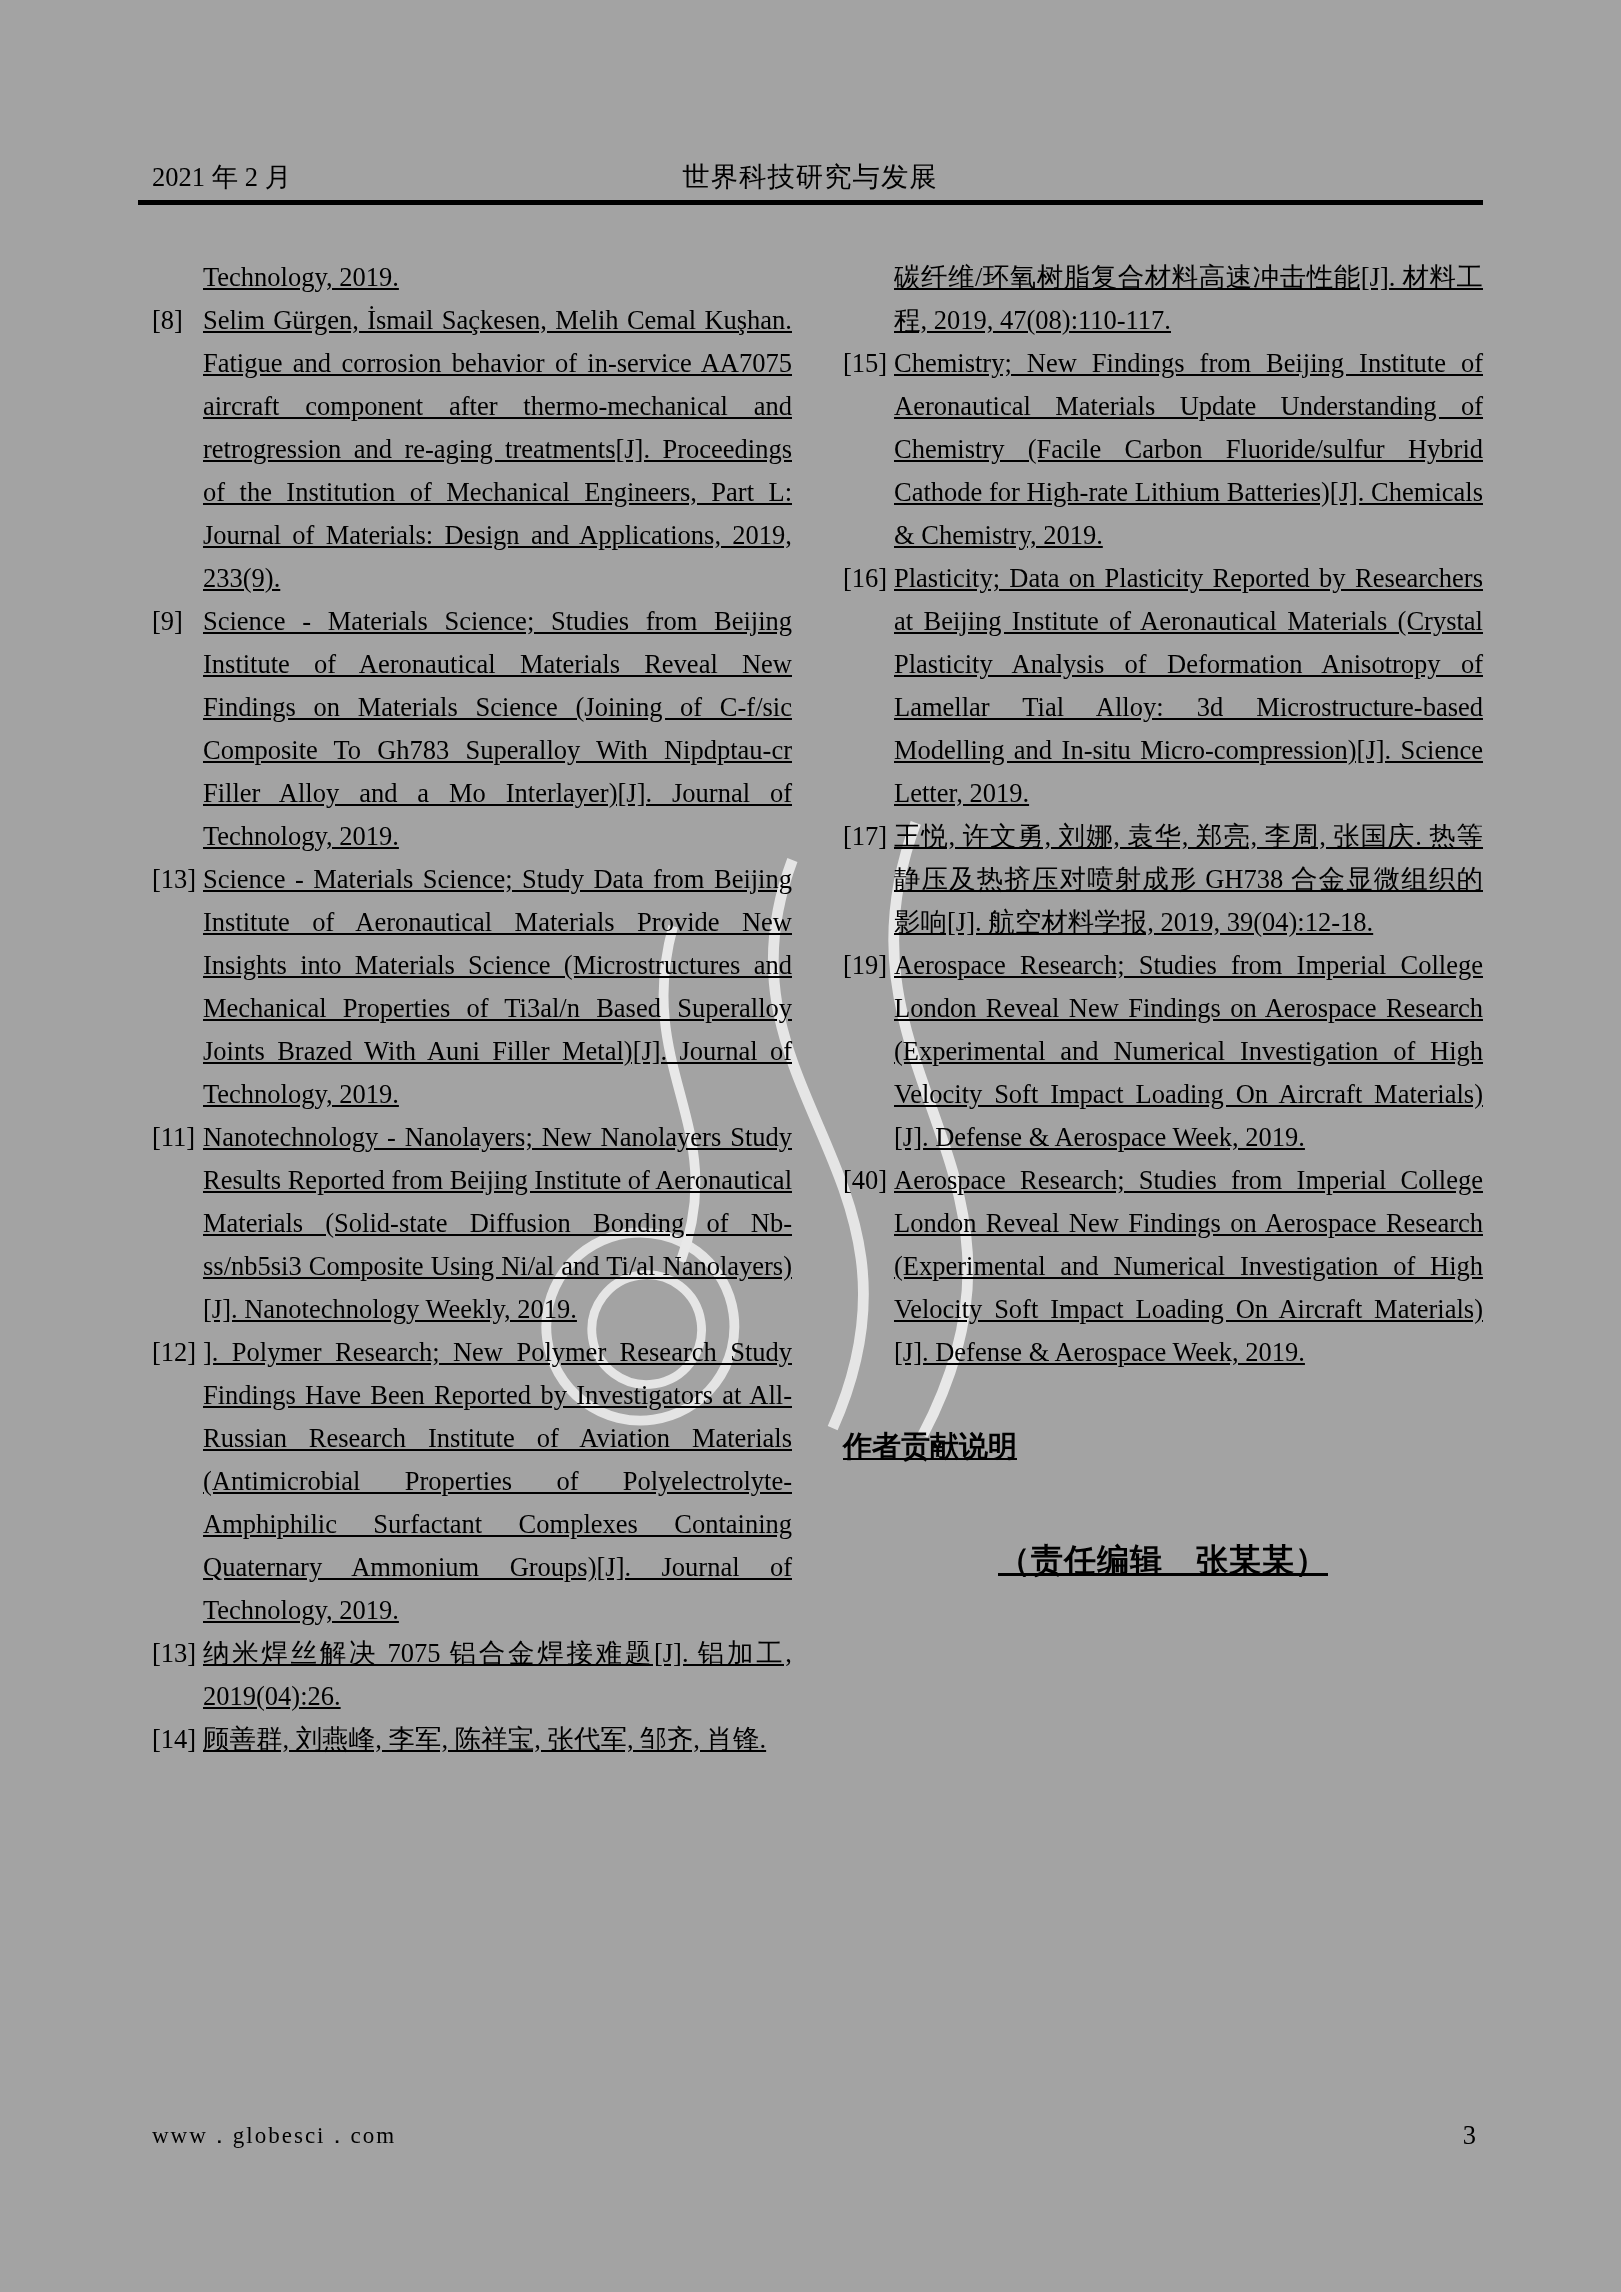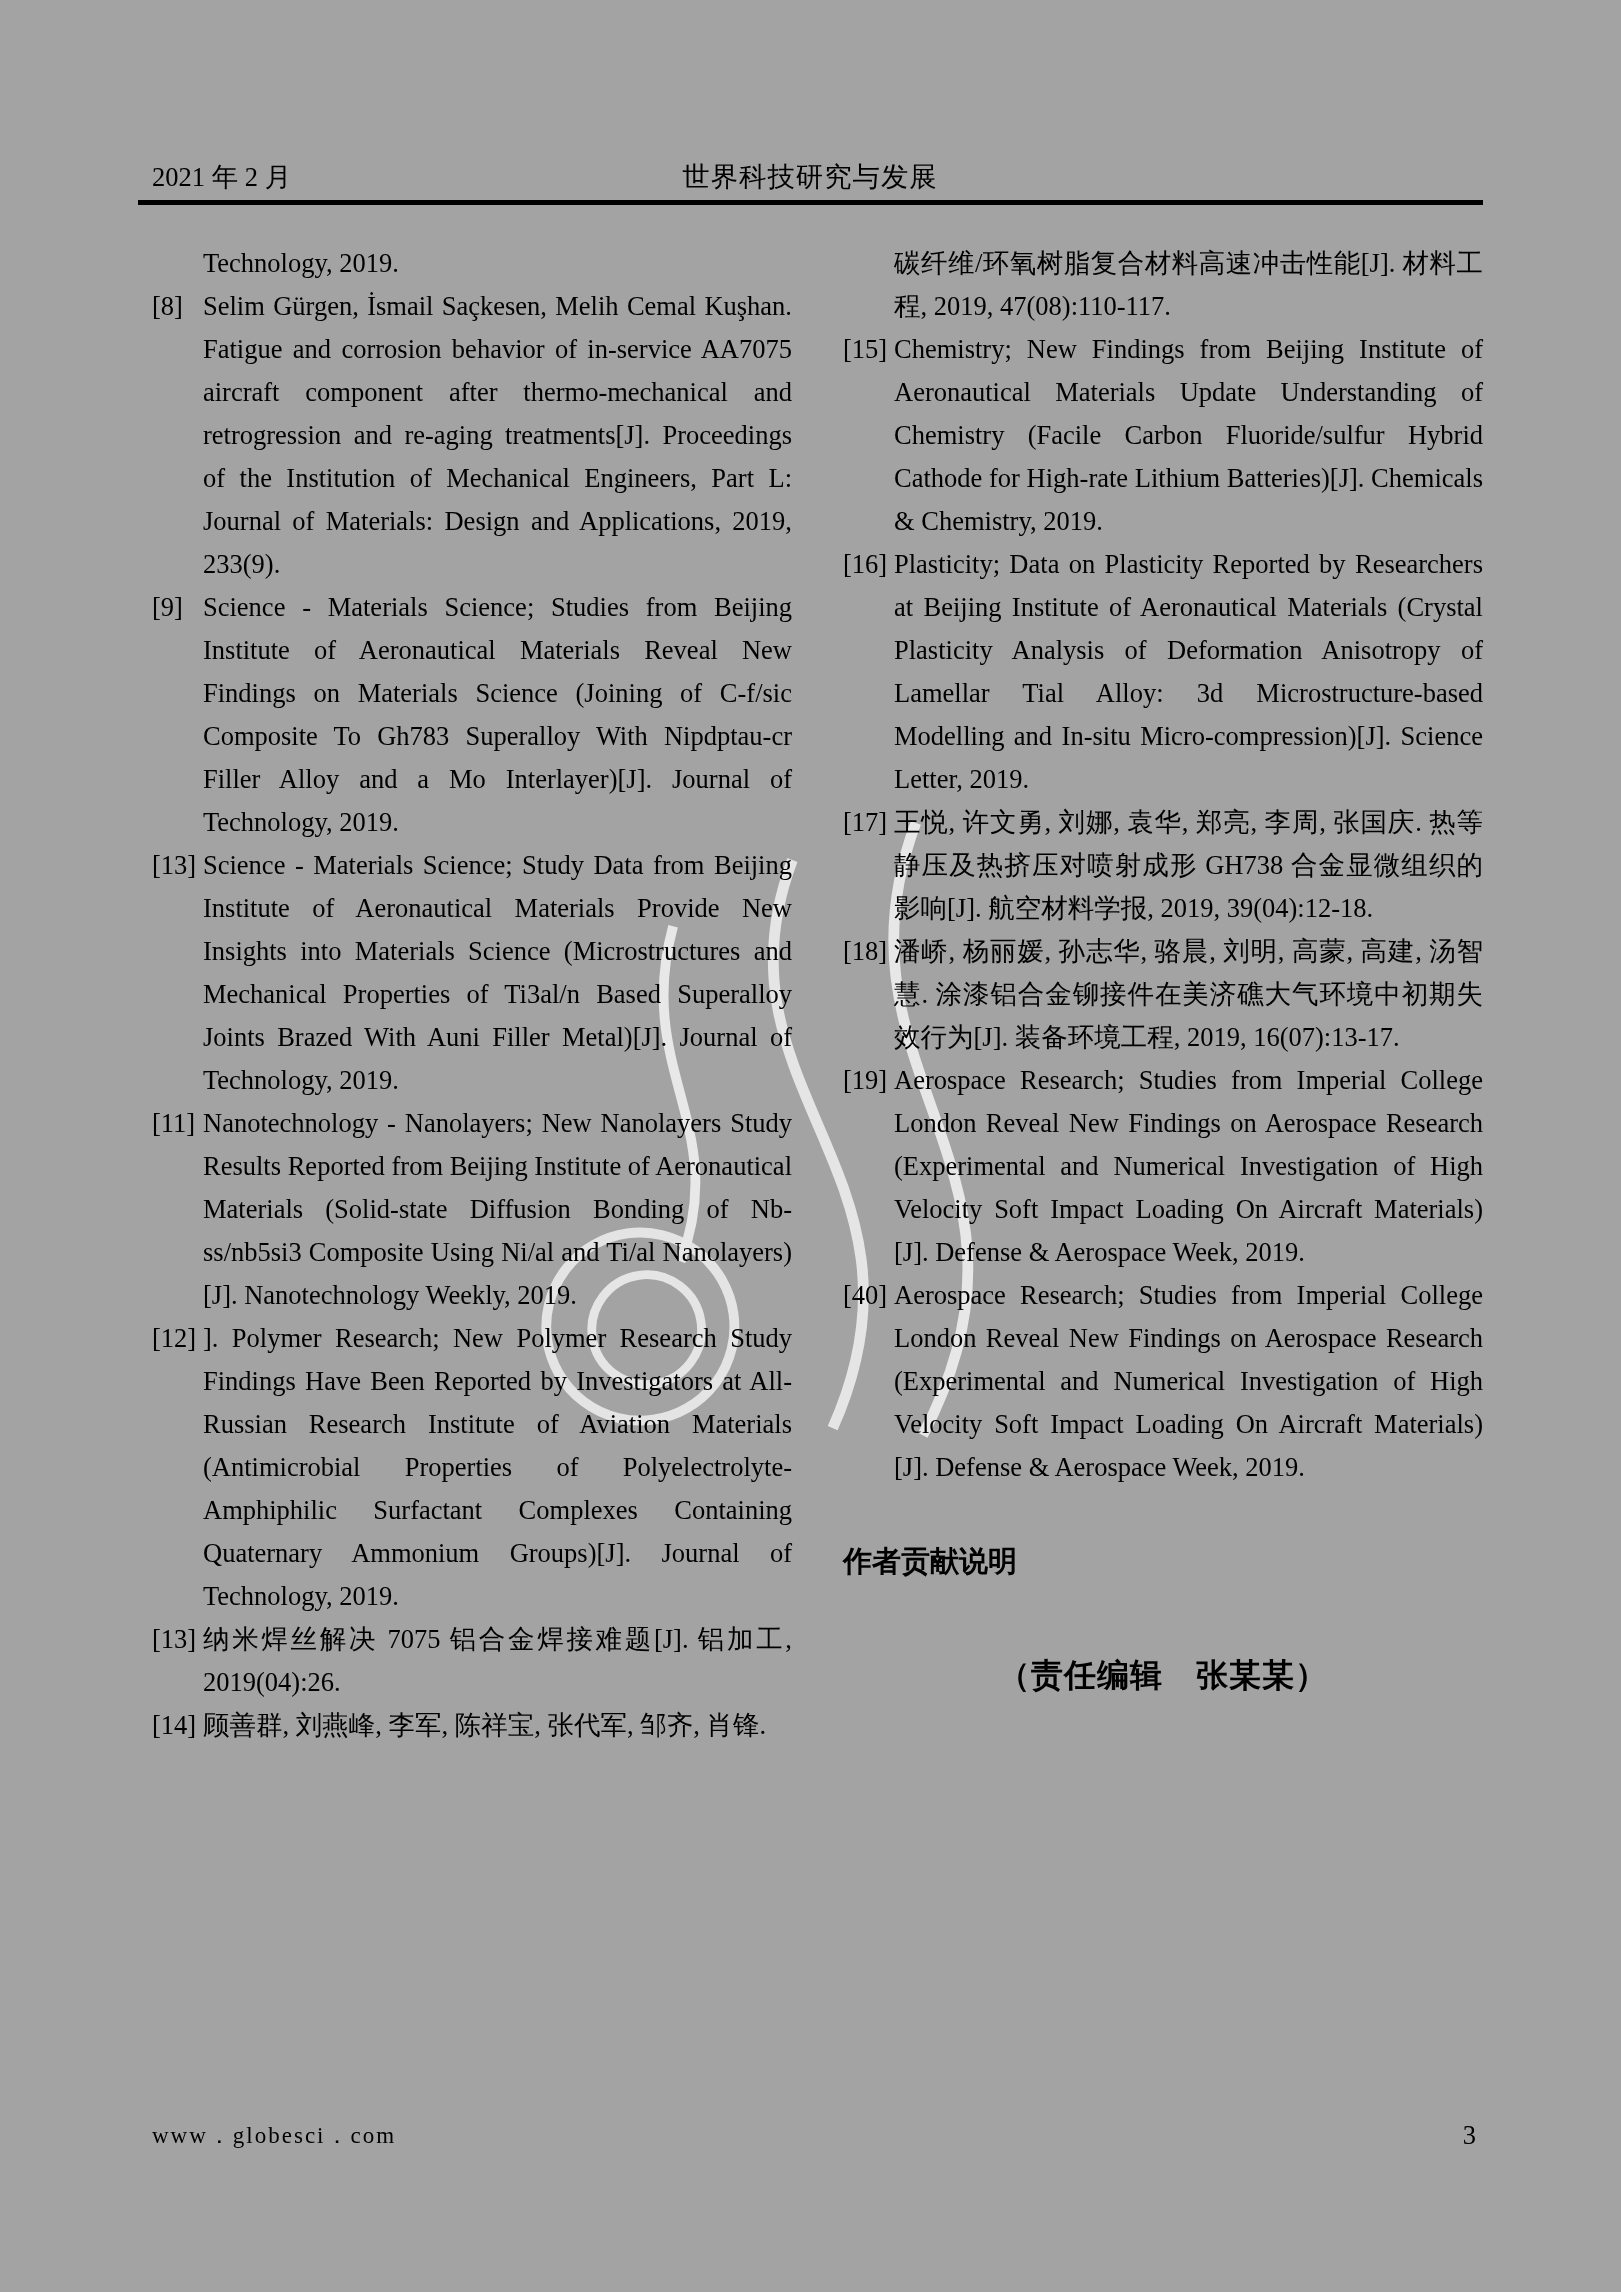--- a/index.html
+++ b/index.html
@@ -32,22 +32,22 @@
   .watermark {
     position: absolute; left: 412px; top: 794px;
     width: 765px; height: 725px;
     transform: rotate(-8deg);
     opacity: 0.9;
     pointer-events: none;
   }
 
   
   .content {
-    position: absolute; top: 242px; left: 152px; width: 1331px;
-    display: flex; gap: 51px;
+    position: absolute; top: 256px; left: 152px; width: 1331px;
+    display: flex; gap: 51px; text-decoration: underline;
   }
   .column { width: 648px; }
   .ref-entry {
     position: relative;
     padding-left: 51px;
     font-size: 26.5px;
     line-height: 43px;
     text-align: justify;
     text-justify: inter-word;
   }
@@ -113,21 +113,20 @@
           <div class="ref-entry"><span class="ref-num">[13]</span><span>纳米焊丝解决 7075 铝合金焊接难题[J]. 铝加工, 2019(04):26.</span></div>
           <div class="ref-entry"><span class="ref-num">[14]</span><span>顾善群, 刘燕峰, 李军, 陈祥宝, 张代军, 邹齐, 肖锋.</span></div>
         </div>
     </div>
     <div class="column">
       <div>
           <div class="ref-entry"><span class="ref-num"></span><span>碳纤维/环氧树脂复合材料高速冲击性能[J]. 材料工程, 2019, 47(08):110-117.</span></div>
           <div class="ref-entry"><span class="ref-num">[15]</span><span>Chemistry; New Findings from Beijing Institute of Aeronautical Materials Update Understanding of Chemistry (Facile Carbon Fluoride/sulfur Hybrid Cathode for High-rate Lithium Batteries)[J]. Chemicals &amp; Chemistry, 2019.</span></div>
           <div class="ref-entry"><span class="ref-num">[16]</span><span>Plasticity; Data on Plasticity Reported by Researchers at Beijing Institute of Aeronautical Materials (Crystal Plasticity Analysis of Deformation Anisotropy of Lamellar Tial Alloy: 3d Microstructure-based Modelling and In-situ Micro-compression)[J]. Science Letter, 2019.</span></div>
           <div class="ref-entry"><span class="ref-num">[17]</span><span>王悦, 许文勇, 刘娜, 袁华, 郑亮, 李周, 张国庆. 热等静压及热挤压对喷射成形 GH738 合金显微组织的影响[J]. 航空材料学报, 2019, 39(04):12-18.</span></div>
-          <div class="ref-entry"><span class="ref-num">[18]</span><span>潘峤, 杨丽媛, 孙志华, 骆晨, 刘明, 高蒙, 高建, 汤智慧. 涂漆铝合金铆接件在美济礁大气环境中初期失效行为[J]. 装备环境工程, 2019, 16(07):13-17.</span></div>
           <div class="ref-entry"><span class="ref-num">[19]</span><span>Aerospace Research; Studies from Imperial College London Reveal New Findings on Aerospace Research (Experimental and Numerical Investigation of High Velocity Soft Impact Loading On Aircraft Materials)[J]. Defense &amp; Aerospace Week, 2019.</span></div>
           <div class="ref-entry"><span class="ref-num">[40]</span><span>Aerospace Research; Studies from Imperial College London Reveal New Findings on Aerospace Research (Experimental and Numerical Investigation of High Velocity Soft Impact Loading On Aircraft Materials)[J]. Defense &amp; Aerospace Week, 2019.</span></div>
         </div>
       <div class="section-heading">作者贡献说明</div>
       <div class="editor-note">（责任编辑　张某某）</div>
     </div>
   </div>
 
   <div class="footer">
     <span class="footer-site">www．globesci．com</span>

